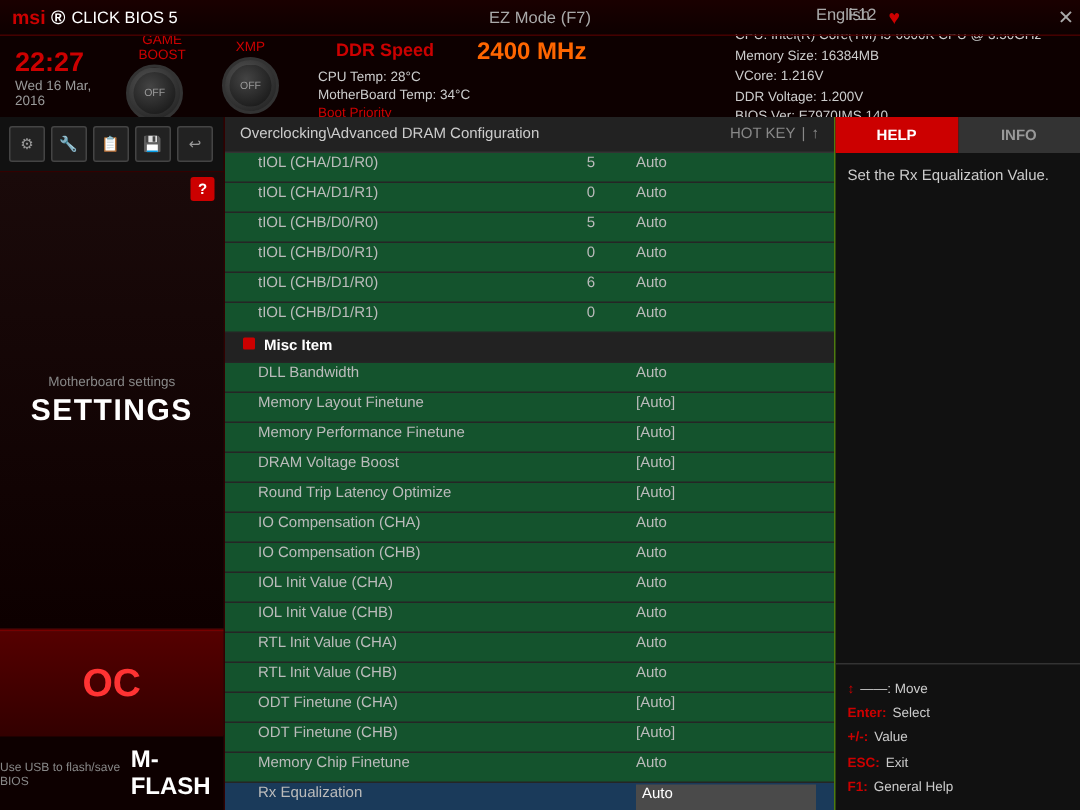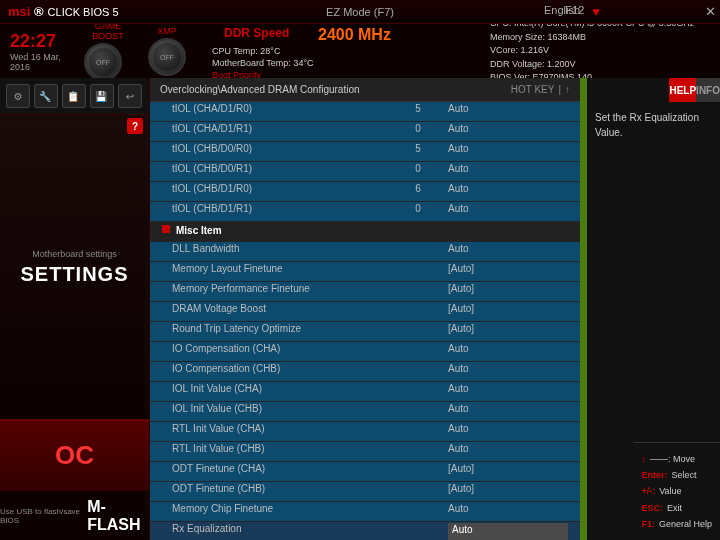--- a/index.html
+++ b/index.html
@@ -279,21 +279,21 @@
       justify-content: center;
       cursor: pointer;
       border-top: 1px solid #330000;
     }
     #mflash-small { color: #888; font-size: 8px; }
     #mflash-big { color: #fff; font-size: 16px; font-weight: bold; }
 
     
     #center-content {
       flex: 1;
-      background: #0c4a6e;
+      background: #14532d;
       display: flex;
       flex-direction: column;
       overflow: hidden;
     }
 
     #breadcrumb-bar {
       height: 24px;
       background: #222;
       display: flex;
       align-items: center;
@@ -363,26 +363,25 @@
       flex-shrink: 0;
     }
     .section-title {
       color: #fff;
       font-size: 10px;
       font-weight: bold;
     }
 
     
     #right-panel {
-      width: 140px;
+      width: 164px;
       background: #111;
       display: flex;
       flex-direction: column;
-      border-left: 7px solid #4d7c0f;
-      align-items: flex-end;
+      border-left: 1px solid #4d7c0f;
     }
     #right-tabs {
       display: flex;
       height: 24px;
     }
     .right-tab {
       flex: 1;
       display: flex;
       align-items: center;
       justify-content: center;

